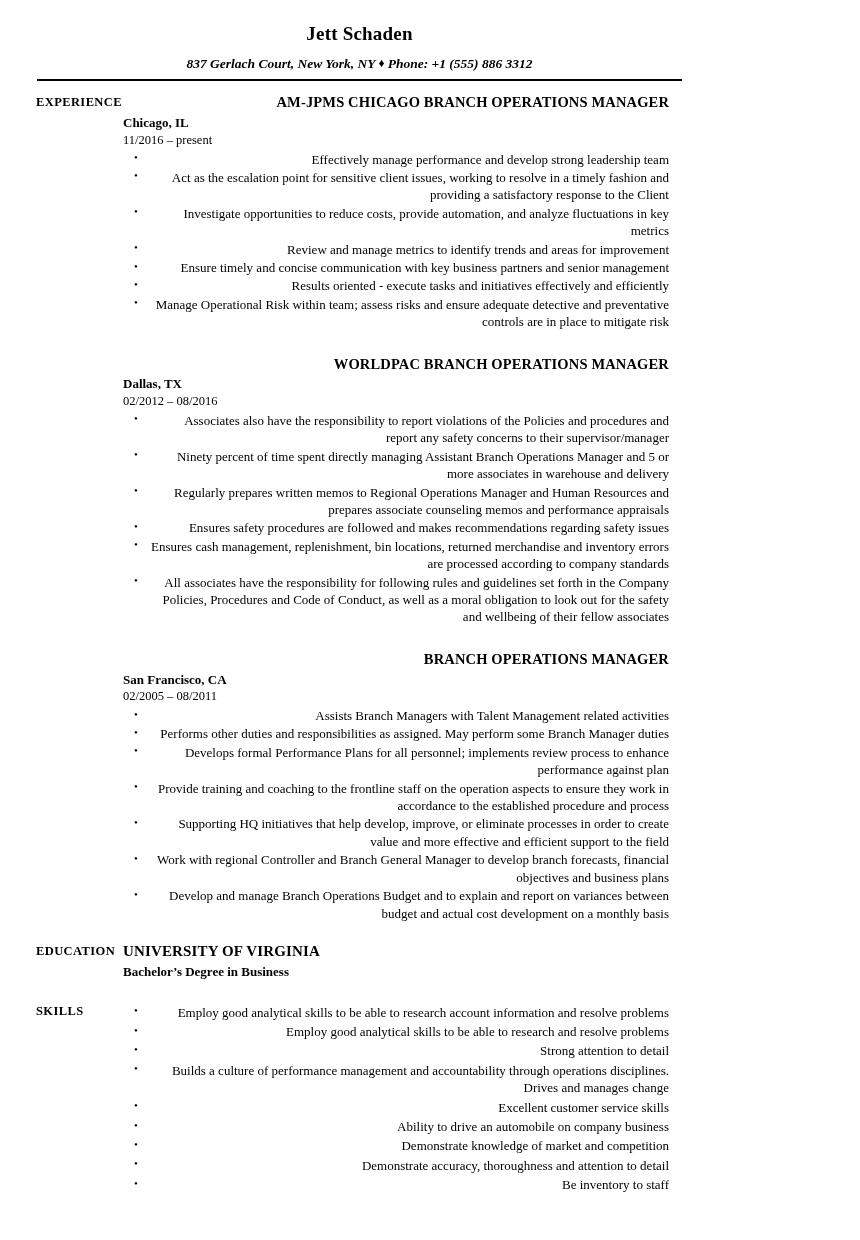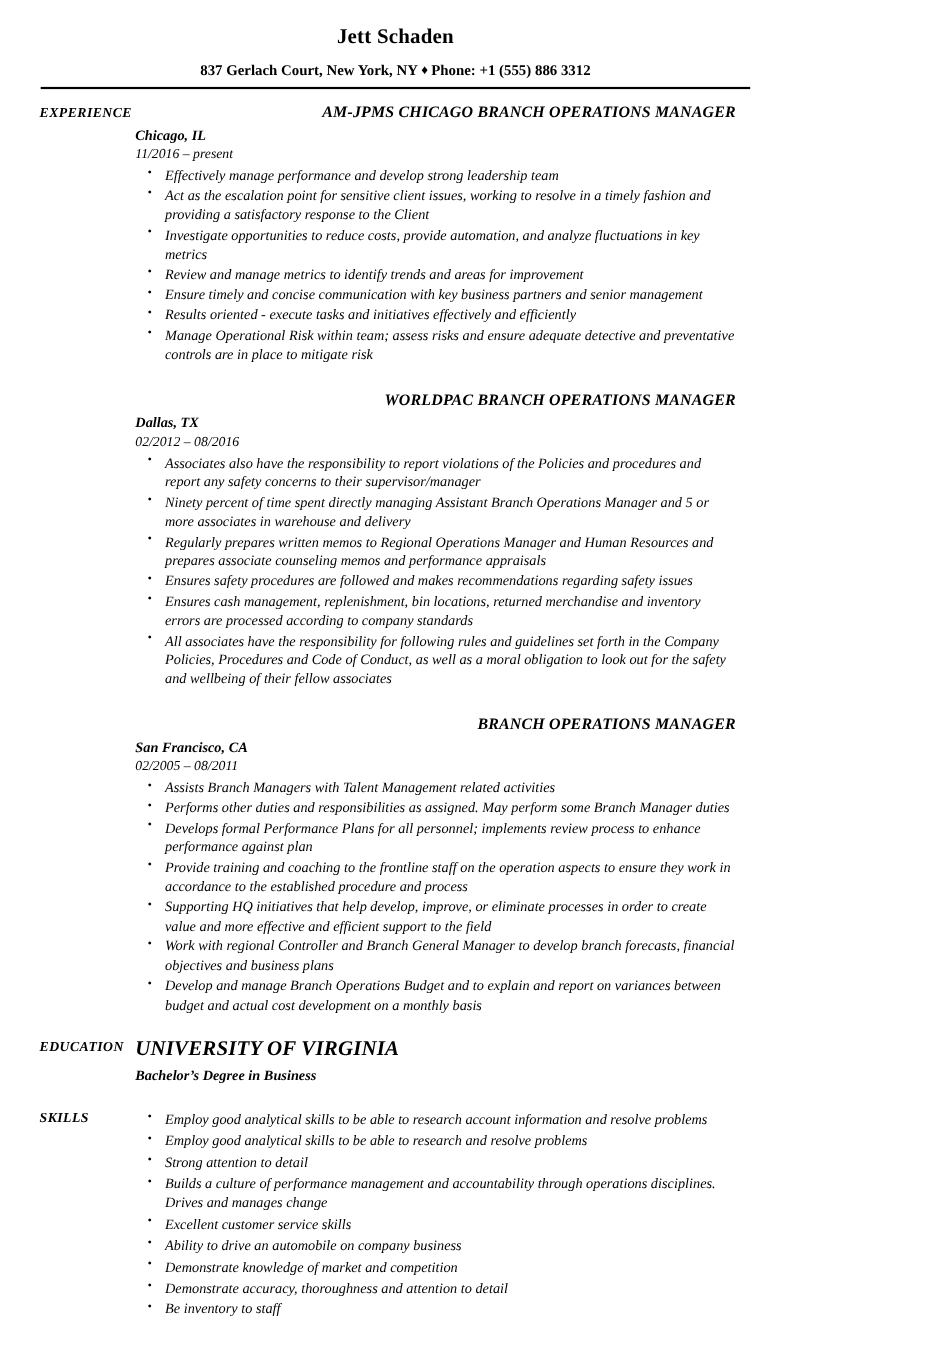--- a/index.html
+++ b/index.html
@@ -32,41 +32,41 @@
     font-size: 19px;
     font-weight: bold;
     letter-spacing: 0.2px;
     line-height: 1.25;
   }
   .contact-line {
     font-size: 13.5px;
     font-weight: bold;
     margin-top: 9px;
     line-height: 1.3;
+    font-style: italic;
   }
   .diamond {
     font-size: 12px;
     padding: 0 3px;
     vertical-align: 1px;
   }
   .rule {
     margin: 7px 37px 0 37px;
     border: 0;
     border-top: 2px solid #000;
     height: 0;
   }
 
   
   .content {
     padding: 12px 0 0 0;
   }
   .section {
     display: flex;
     align-items: flex-start;
-    font-style: italic;
   }
   .section + .section {
     margin-top: 20px;
   }
   .sec-label {
     width: 120px;
     flex: 0 0 120px;
     padding-left: 36px;
     box-sizing: border-box;
     font-size: 12.5px;
@@ -110,33 +110,33 @@
     list-style: none;
     margin: 2px 0 0 0;
     padding: 0;
   }
   ul.bullets > li {
     position: relative;
     padding-left: 27px;
     font-size: 13px;
     line-height: 1.34;
     margin-top: 1px;
-    text-align: left;
+    text-align: right;
   }
   ul.bullets > li::before {
     content: "\2022";
     position: absolute;
     left: 11px;
     top: -0.5px;
     font-size: 11px;
   }
 
   
   .edu-school {
-    font-size: 19px;
+    font-size: 15px;
     font-weight: bold;
     letter-spacing: 0.15px;
     line-height: 1.3;
   }
   .edu-degree {
     font-size: 13px;
     font-weight: bold;
     line-height: 1.4;
     margin-top: 2px;
   }

